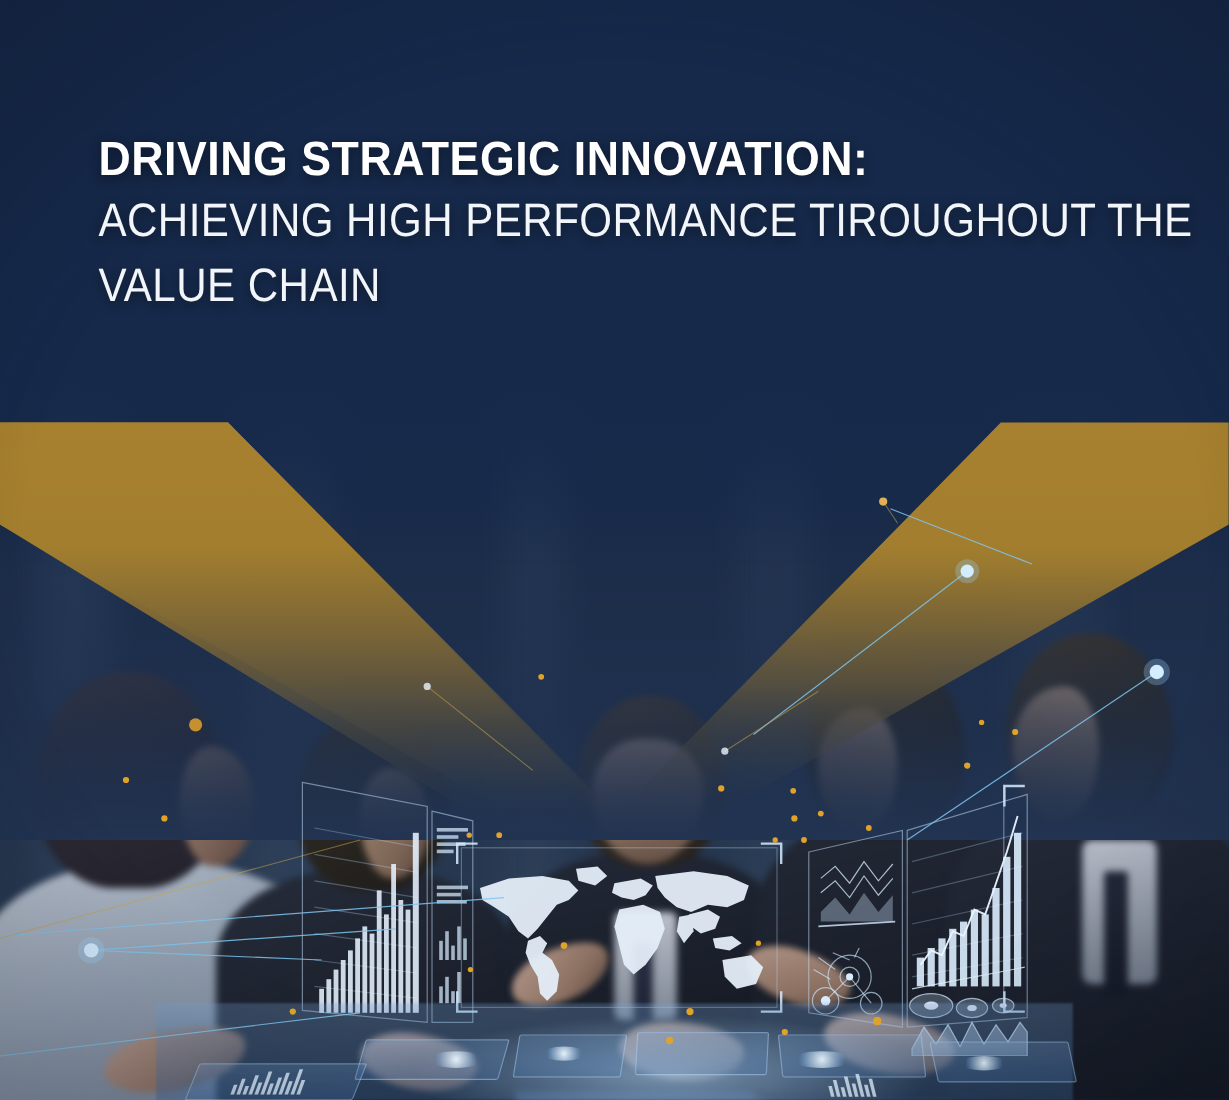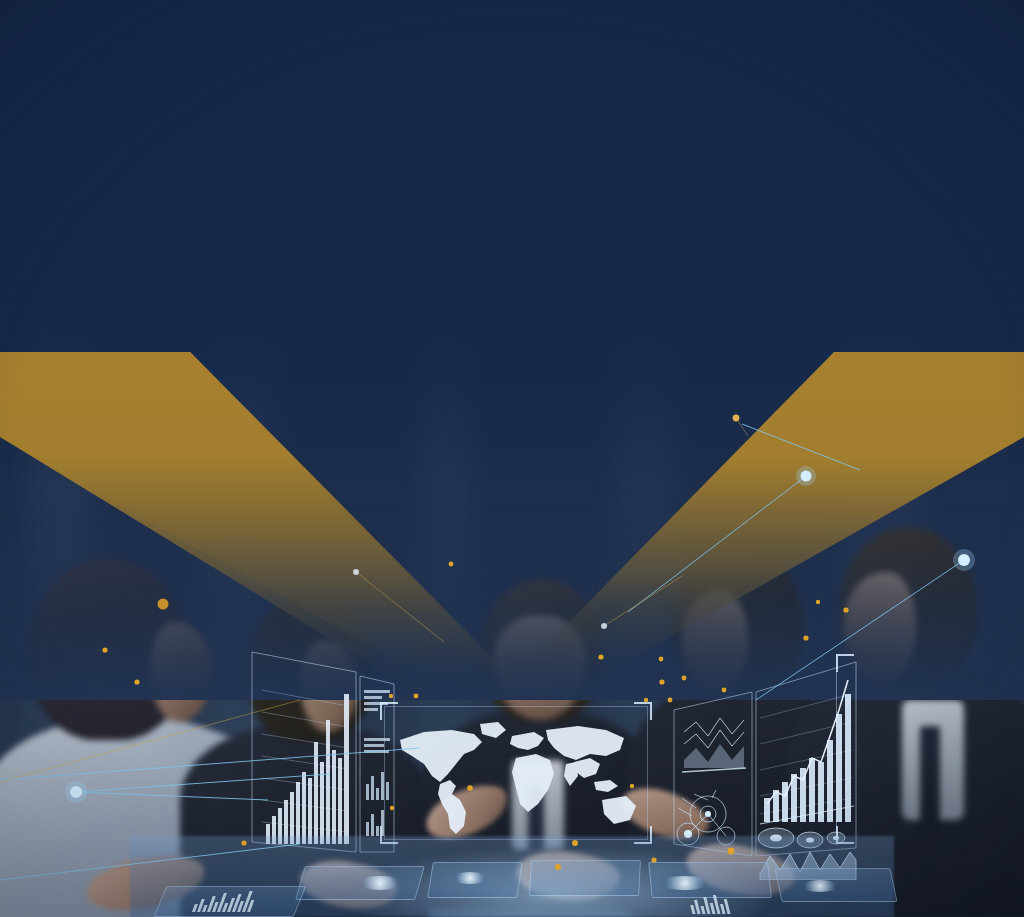--- a/index.html
+++ b/index.html
@@ -481,14 +481,19 @@
       <circle cx="244" cy="843" r="2.6"></circle>
       <circle cx="391" cy="696" r="2.2"></circle>
       <circle cx="646" cy="700" r="2.2"></circle>
       <circle cx="392" cy="808" r="2.2"></circle>
       <circle cx="632" cy="786" r="2.2"></circle>
     </g>
   </svg>
 
   <div class="vignette"></div>
 
+  <div class="headline">
+    <div class="hl-line1">DRIVING STRATEGIC INNOVATION:</div>
+    <div class="hl-line2">ACHIEVING HIGH PERFORMANCE TIROUGHOUT THE</div>
+    <div class="hl-line3">VALUE CHAIN</div>
+  </div>
 
 </div>
 
 </body></html>

